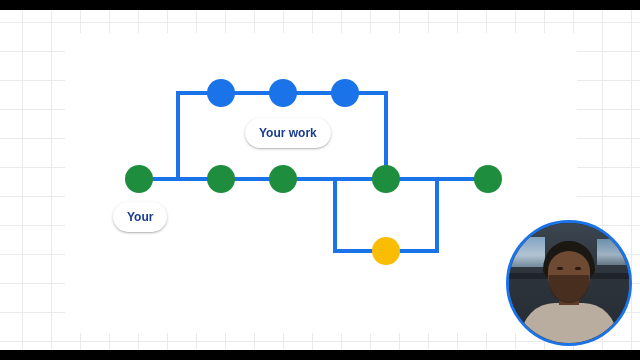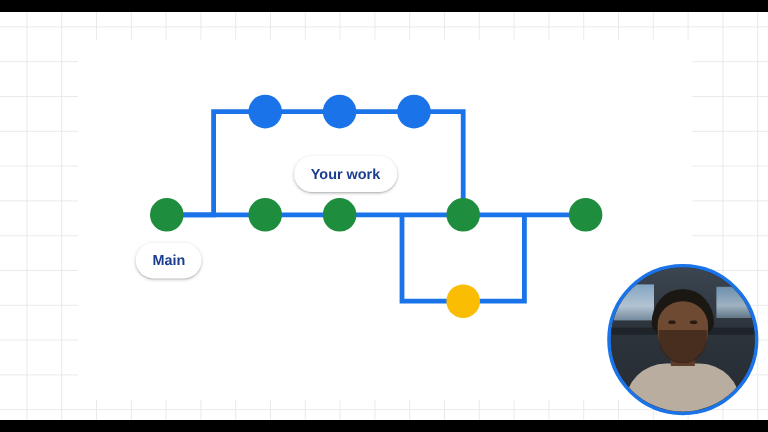--- a/index.html
+++ b/index.html
@@ -64,21 +64,21 @@
     border-radius: 16px;
     box-shadow: 0 1px 3px rgba(0,0,0,0.22), 0 1px 1px rgba(0,0,0,0.12);
     color: #1a3d8f;
     font-size: 12px;
     font-weight: bold;
     line-height: 1;
     padding: 9px 14px;
     white-space: nowrap;
     z-index: 20;
   }
-  #label-your-work { left: 245px; top: 130px; }
+  #label-your-work { left: 245px; top: 118px; }
   #label-main { left: 113px; top: 202px; }
   #label-someone { left: 325px; top: 278px; }
 
   
   #webcam {
     position: absolute;
     right: 8px;
     bottom: 14px;
     width: 126px;
     height: 126px;
@@ -211,21 +211,21 @@
       <circle cx="221" cy="93" r="14" fill="#1a73e8"></circle>
       <circle cx="283" cy="93" r="14" fill="#1a73e8"></circle>
       <circle cx="345" cy="93" r="14" fill="#1a73e8"></circle>
 
       <circle cx="386" cy="251" r="14" fill="#fbbc04"></circle>
     </g>
   </svg>
 
   <div class="label" id="label-your-work">Your work</div>
 
-  <div class="label" id="label-main">Main</div>
+  <div class="label" id="label-main">Your</div>
 
 
   <div id="webcam">
     <div class="room"></div>
     <div class="window-left"></div>
     <div class="window-right"></div>
     <div class="shelf"></div>
     <div class="shirt"></div>
     <div class="neck"></div>
     <div class="hair"></div>

